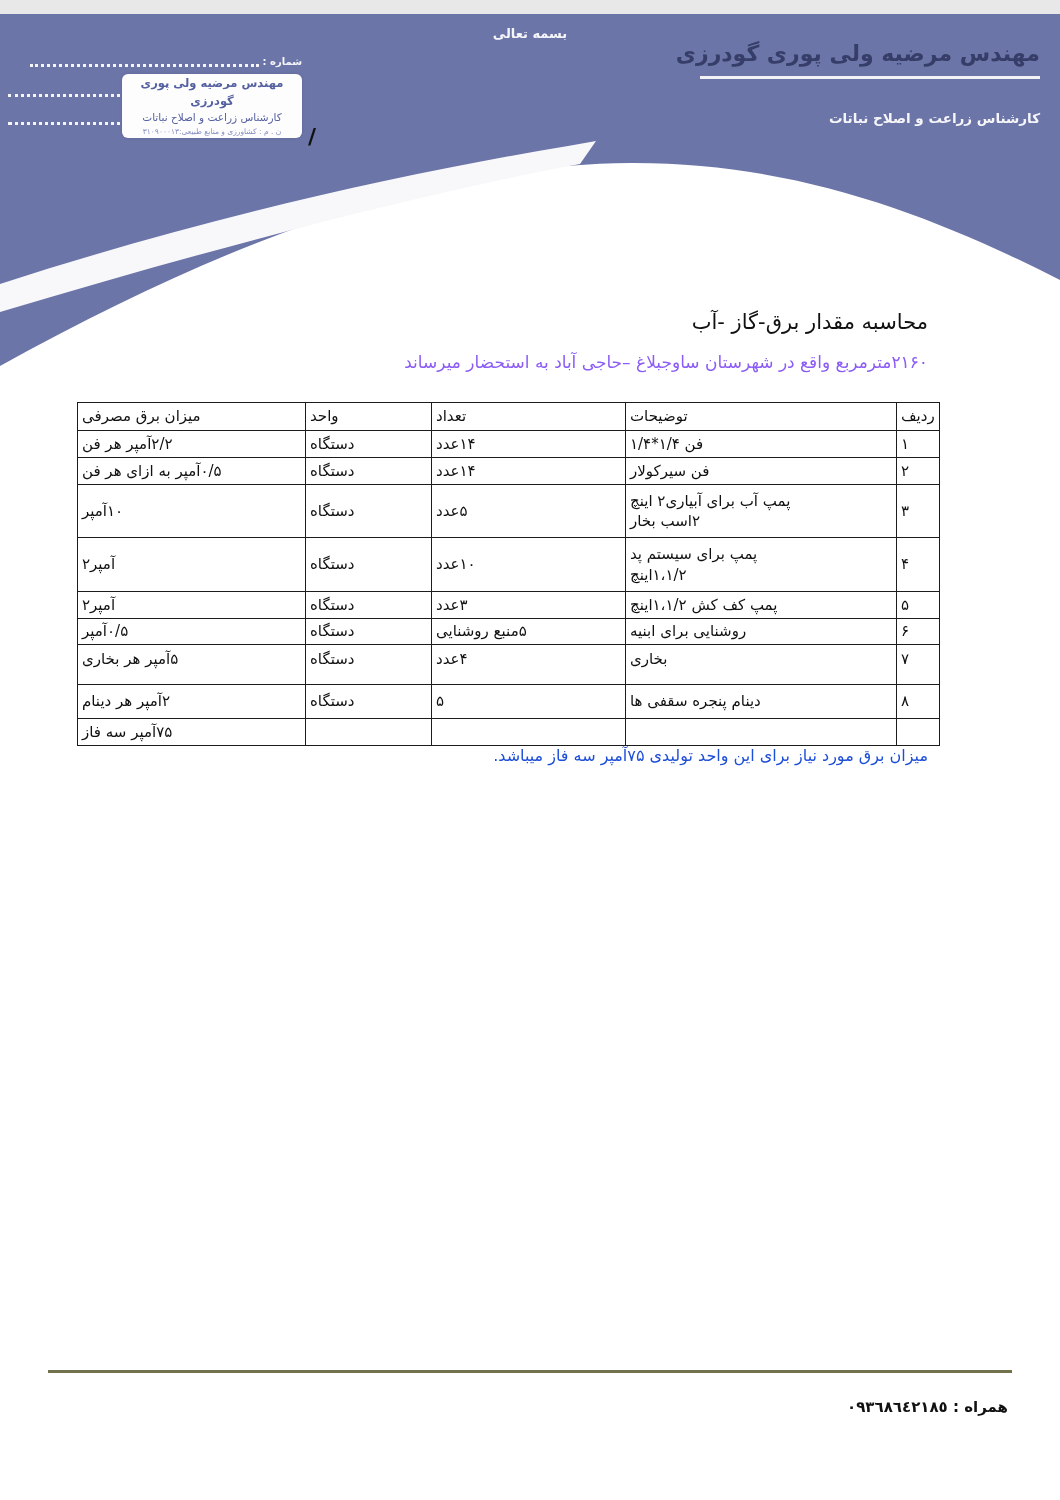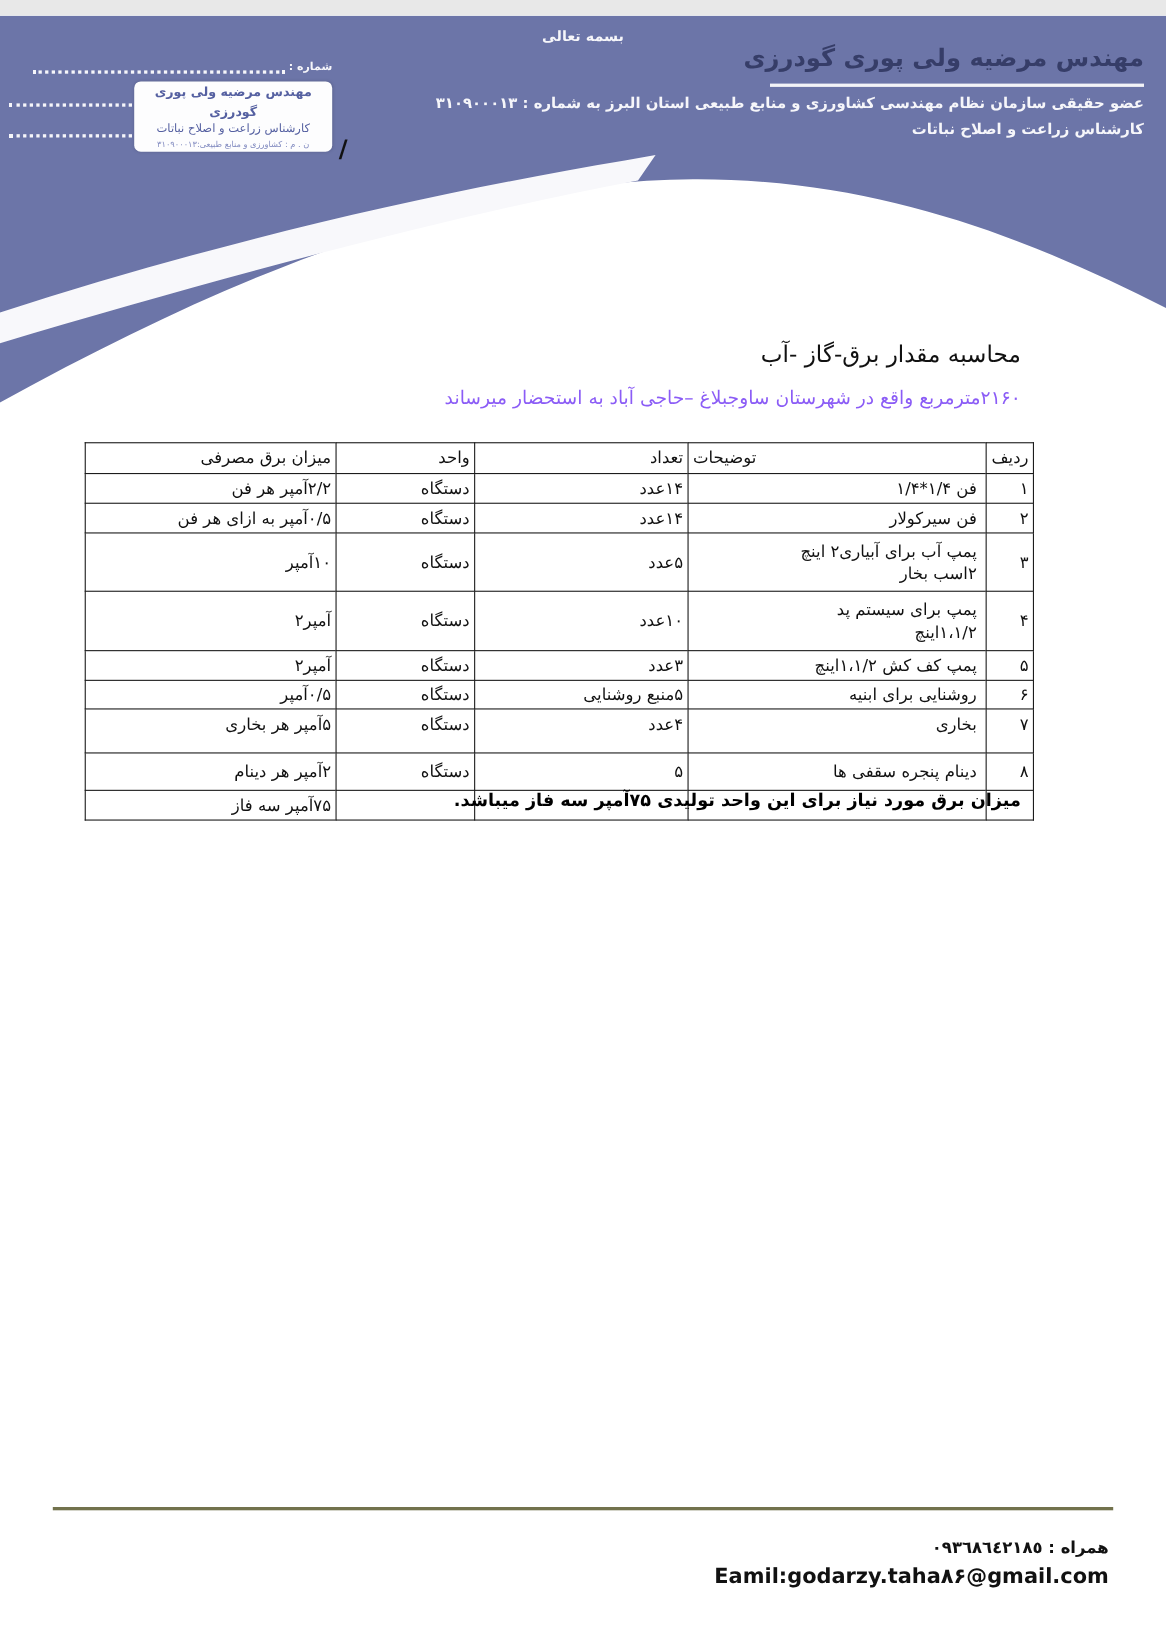--- a/index.html
+++ b/index.html
@@ -42,56 +42,55 @@
   .doc-title{top:296px;right:132px;font-size:21px;color:#111;z-index:3;}
   .doc-intro{top:338px;right:132px;font-size:17px;color:#8b5cf6;z-index:3;}
   .calc-table{
     top:388px;right:120px;z-index:3;
     border-collapse:collapse;
     font-size:15px;color:#111;
   }
   .calc-table td,.calc-table th{
     border:1.6px solid #1c1c1c;
     font-weight:normal;
-    text-align:right;vertical-align:middle;
+    text-align:left;vertical-align:middle;
     padding:1px 4px;
     line-height:1.35;
   }
   .col-row{width:34px;}
   .col-desc{width:258px;text-align:center;padding-right:8px !important;white-space:pre-line;}
   .col-qty{width:185px;}
   .col-unit{width:117px;}
   .col-amp{width:219px;}
   tr.h-head{height:28px;}
   tr.h-r1{height:27px;} tr.h-r2{height:27px;}
   tr.h-r3{height:53px;} tr.h-r4{height:54px;}
   tr.h-r5{height:27px;} tr.h-r6{height:26px;}
   tr.h-r7{height:40px;} tr.h-r8{height:34px;}
   tr.h-r9{height:27px;}
   tr.h-r7 td{vertical-align:top;padding-top:4px;}
-  .doc-note{top:704px;right:132px;font-size:16px;color:#000000;z-index:3;font-weight:bold;}
+  .doc-note{top:732px;right:132px;font-size:16px;color:#1d4ed8;z-index:3;}
   
   .foot-rule{top:1356px;left:48px;width:964px;height:2.5px;background:#72724d;z-index:3;}
   .foot-phone{top:1384px;right:52px;font-size:15px;color:#111;font-weight:bold;z-index:3;}
   .foot-email{top:1408px;right:52px;font-size:19px;color:#111;font-weight:bold;z-index:3;direction:ltr;}
 </style>
 </head>
 <body>
 
 <div class="page">
 
   <svg class="band-svg" width="1060" height="370" viewBox="0 0 1060 370">
     <path d="M0,0 H1060 V266 C940,205 800,148 630,149 C430,151 230,225 0,352 Z" fill="#6c75a8"></path>
     <path d="M0,270 C200,205 400,160 568,132 L596,127 L580,150 C420,180 210,235 0,298 Z" fill="#f8f8fb"></path>
   </svg>
 
   <div class="abs hdr-bismillah">بسمه تعالی</div>
   <div class="abs hdr-title">مهندس مرضیه ولی پوری گودرزی</div>
   <div class="abs hdr-underline"></div>
-  <div class="abs hdr-line2">عضو حقیقی سازمان نظام مهندسی کشاورزی و منابع طبیعی استان البرز به شماره : ۳۱۰۹۰۰۰۱۳</div>
   <div class="abs hdr-line3">کارشناس زراعت و اصلاح نباتات</div>
 
   <div class="abs hdr-num-row">
     <span class="lbl">شماره :</span>
     <span class="dots"></span>
   </div>
   <div class="abs dotline l2"></div>
   <div class="abs dotline l3"></div>
 
   <div class="abs stamp">
@@ -178,15 +177,14 @@
         <td class="col-unit"></td>
         <td class="col-amp">۷۵آمپر سه فاز</td>
       </tr>
     </tbody>
   </table>
 
   <div class="abs doc-note">میزان برق مورد نیاز برای این واحد تولیدی ۷۵آمپر سه فاز میباشد.</div>
 
   <div class="abs foot-rule"></div>
   <div class="abs foot-phone">همراه : ٠٩٣٦٨٦٤٢١٨٥</div>
-  <div class="abs foot-email">Eamil:godarzy.taha۸۶@gmail.com</div>
 
 </div>
 
 </body></html>

